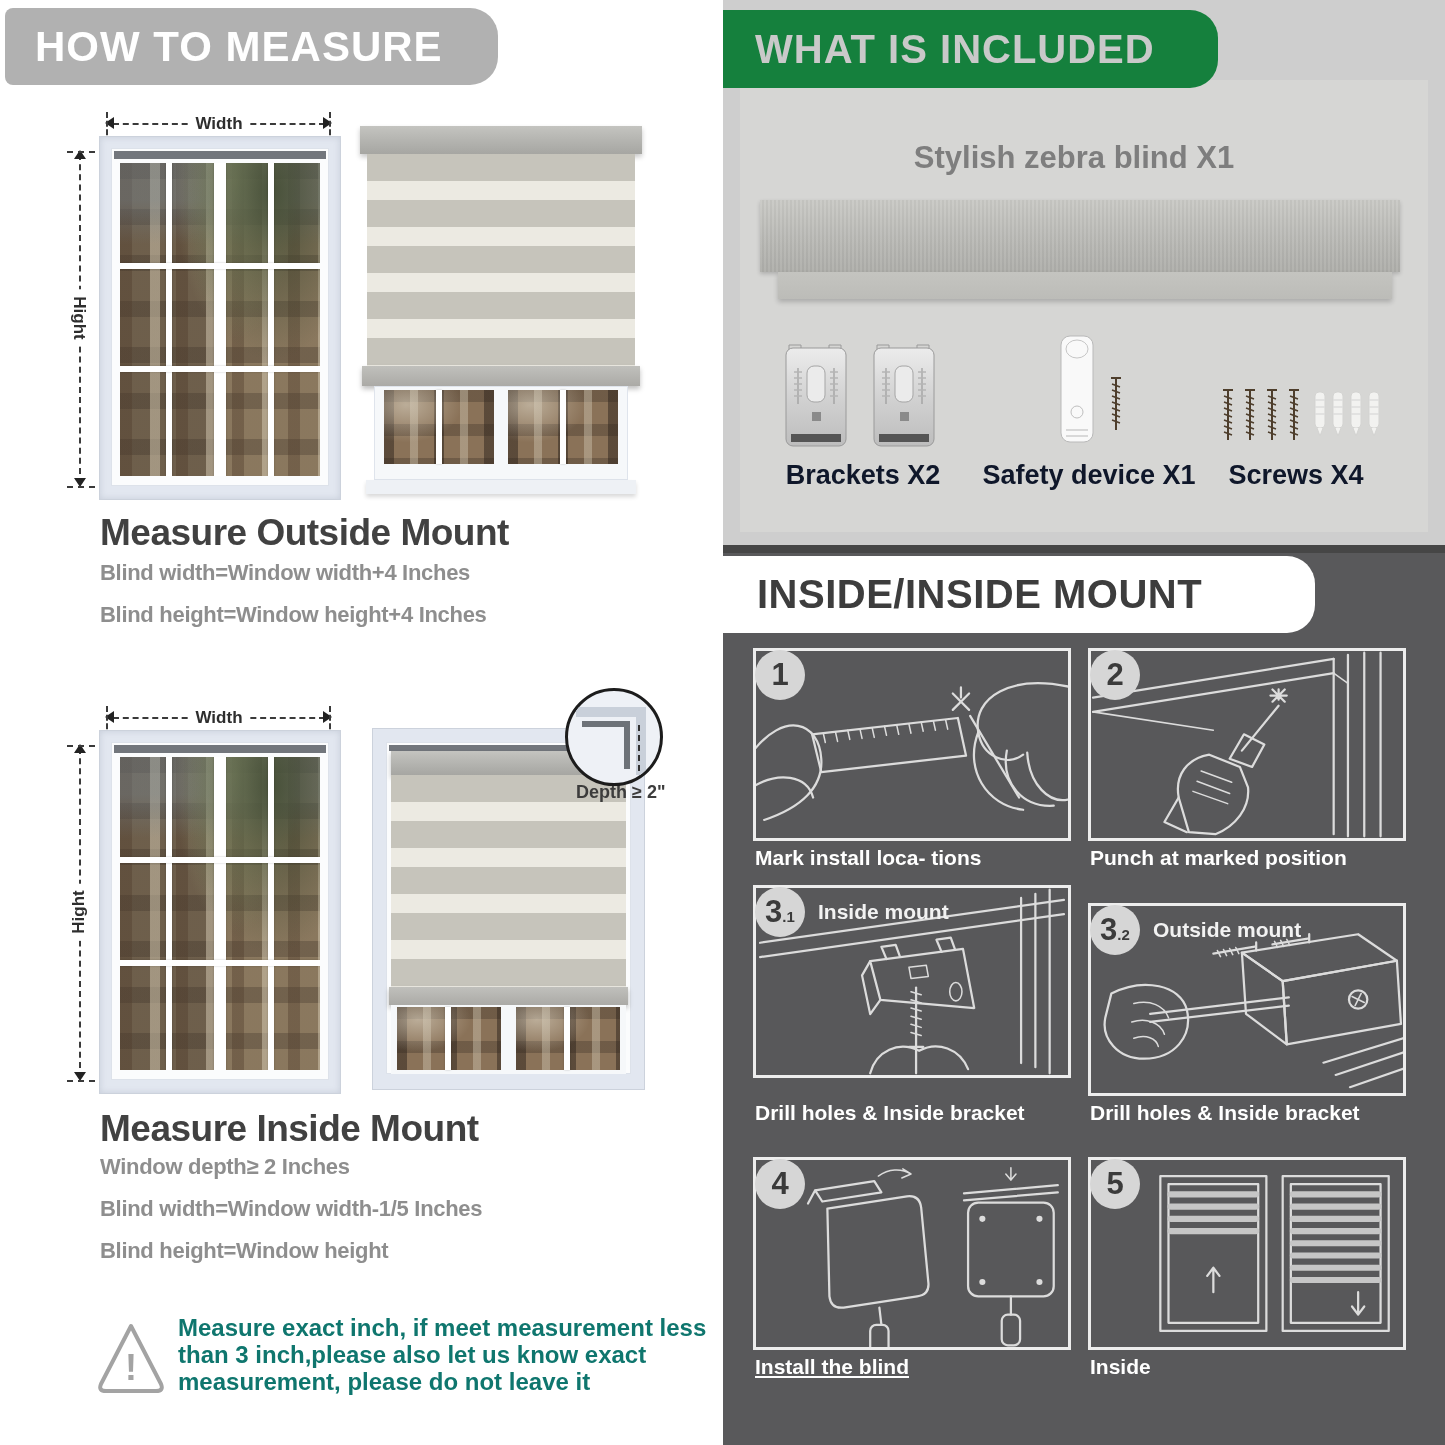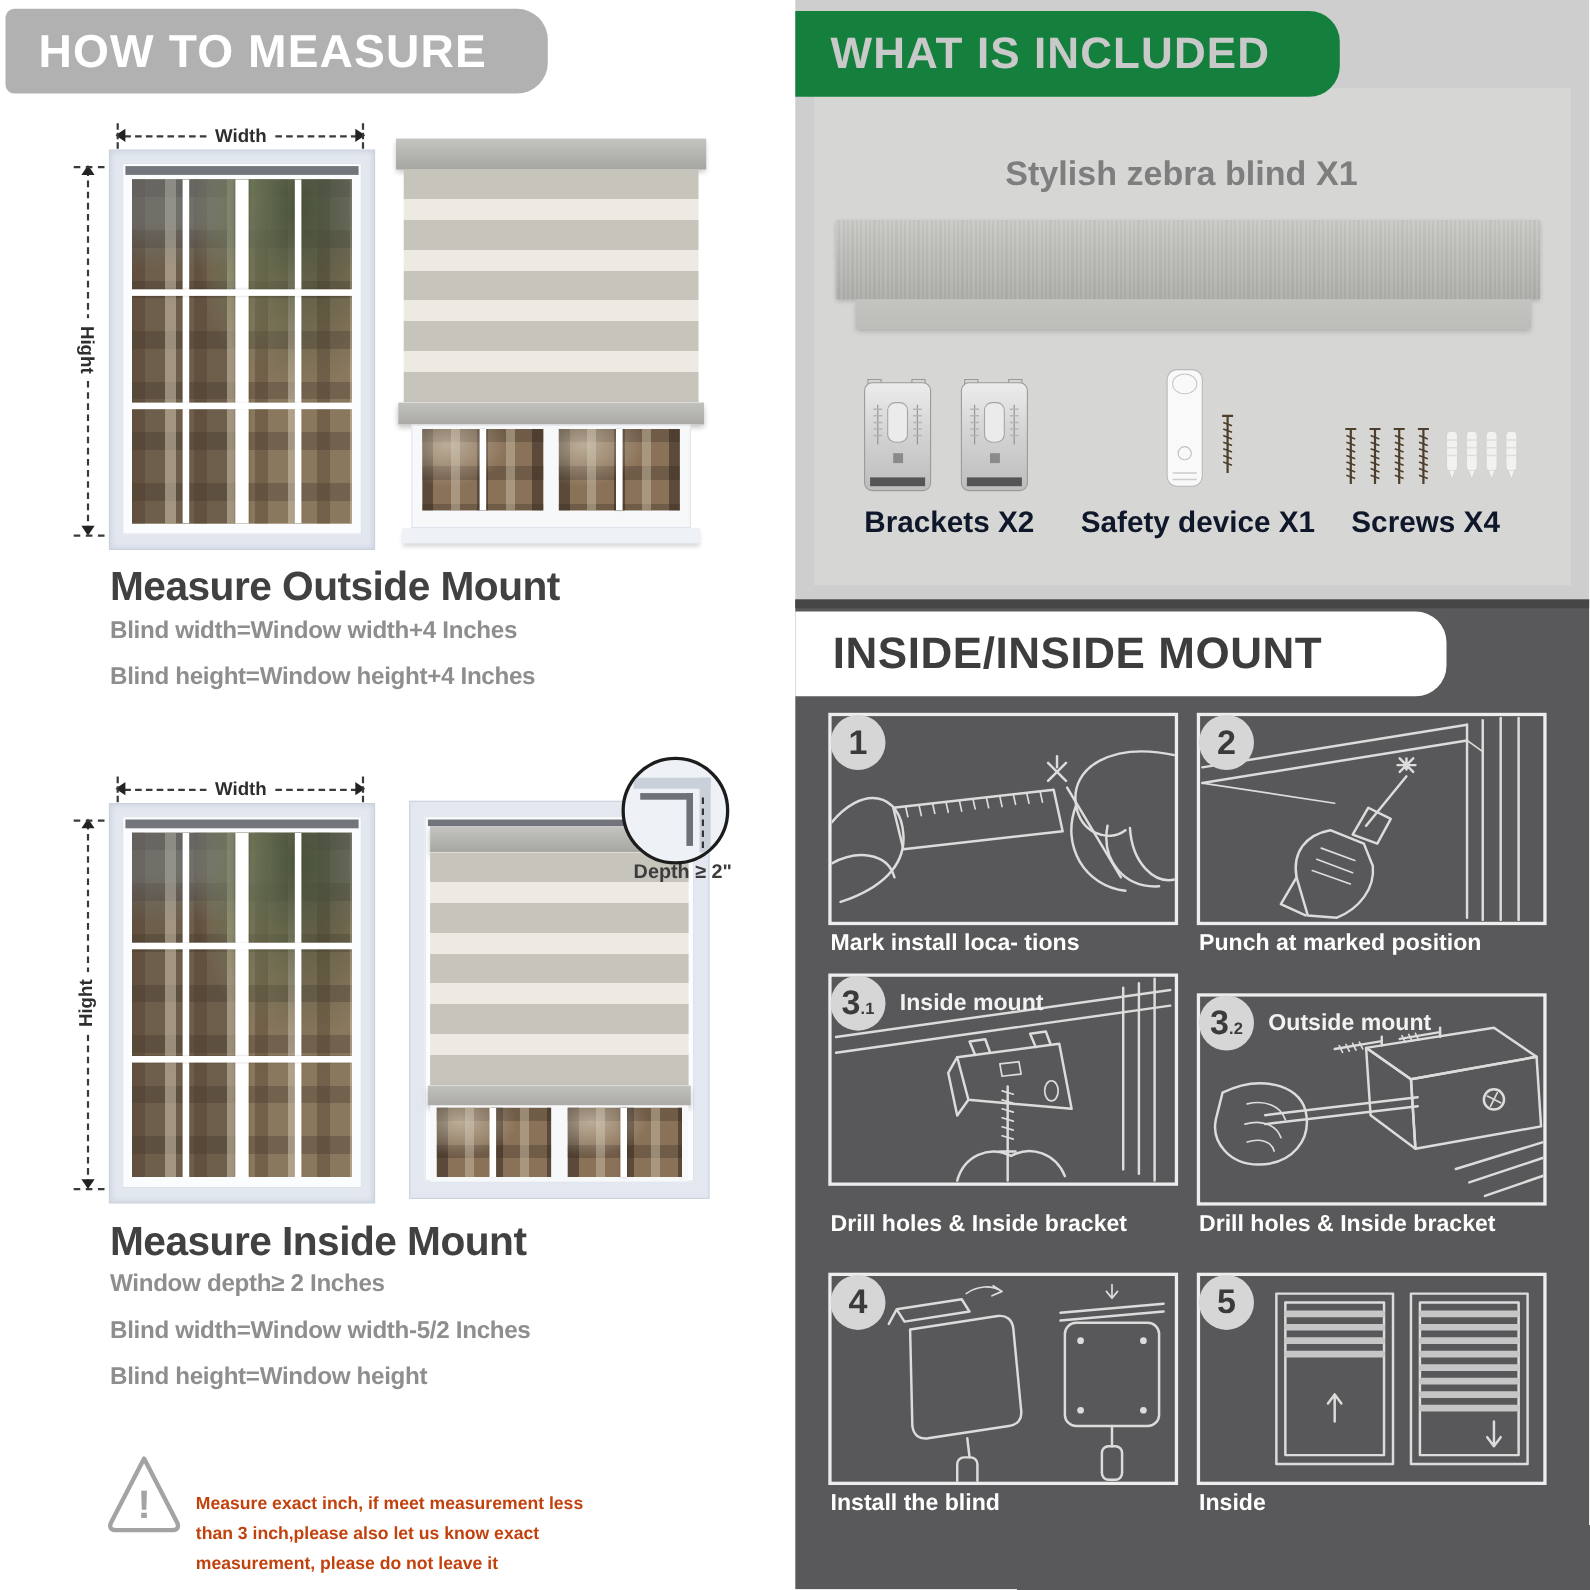--- a/index.html
+++ b/index.html
@@ -52,21 +52,21 @@
   .lowglass{background-color:#8a7258;
     background-image:
       radial-gradient(ellipse at 20% 20%, rgba(220,212,195,.6), rgba(0,0,0,0) 45%),
       repeating-linear-gradient(90deg, rgba(45,35,28,.5) 0 10px, rgba(0,0,0,0) 10px 26px,
         rgba(205,195,175,.45) 26px 34px, rgba(0,0,0,0) 34px 50px),
       repeating-linear-gradient(180deg, rgba(50,40,32,.3) 0 12px, rgba(0,0,0,0) 12px 34px);}
   .mag{left:565px;top:688px;width:92px;height:92px;border:3px solid #1c1c1c;border-radius:50%;
     background:#eef1f6;overflow:hidden;z-index:5;}
   .depthlabel{font-size:18px;font-weight:bold;color:#3c3c3c;}
 
-  .warn-text{font-size:16px;font-weight:bold;color:#c2410c;line-height:27px;margin-top:40px;}
+  .warn-text{font-size:24px;font-weight:bold;color:#0f766e;line-height:27px;}
 
   
   .included{left:723px;top:0;width:722px;height:548px;background:#cecece;}
   .inner-panel{left:17px;top:80px;width:688px;height:452px;background:#d6d6d4;}
   .included-banner{left:0;top:10px;width:495px;height:78px;background:#15803d;
     border-radius:0 28px 28px 0;color:#c9c9c9;font-size:40px;font-weight:bold;
     line-height:78px;padding-left:32px;box-sizing:border-box;letter-spacing:1px;}
   .product-title{left:40px;right:60px;top:140px;text-align:center;color:#7e7e7e;
     font-size:31px;font-weight:bold;}
   .bar1{left:37px;top:200px;width:640px;height:72px;
@@ -191,21 +191,21 @@
 
   <div class="abs mag">
     <div class="abs" style="left:8px;top:16px;right:14px;bottom:8px;border-top:10px solid #c9d0da;border-right:10px solid #c9d0da;"></div>
     <div class="abs" style="left:14px;top:30px;right:30px;bottom:14px;border-top:6px solid #6d7278;border-right:6px solid #6d7278;"></div>
     <div class="abs" style="right:20px;top:34px;height:46px;border-left:2px dashed #333;"></div>
   </div>
   <div class="abs depthlabel" style="left:576px;top:782px;">Depth ≥ 2"</div>
 
   <div class="abs h-dark" style="left:100px;top:1108px;">Measure Inside Mount</div>
   <div class="abs h-gray" style="left:100px;top:1154px;">Window depth≥ 2 Inches</div>
-  <div class="abs h-gray" style="left:100px;top:1196px;">Blind width=Window width-5/2 Inches</div>
+  <div class="abs h-gray" style="left:100px;top:1196px;">Blind width=Window width-1/5 Inches</div>
   <div class="abs h-gray" style="left:100px;top:1238px;">Blind height=Window height</div>
 
   <svg class="abs" style="left:95px;top:1318px;" width="72" height="80" viewBox="0 0 72 80">
     <path d="M36,8 L66,66 Q69,73 61,73 L11,73 Q3,73 6,66 Z" fill="none" stroke="#a3a3a3" stroke-width="4" stroke-linejoin="round"></path>
     <text x="36" y="62" text-anchor="middle" font-size="36" font-weight="bold" fill="#a3a3a3" font-family="Liberation Sans, sans-serif">!</text>
   </svg>
   <div class="abs warn-text" style="left:178px;top:1314px;">
     <div>Measure exact inch, if meet measurement less</div>
     <div>than 3 inch,please also let us know exact</div>
     <div>measurement, please do not leave it</div>
@@ -388,17 +388,17 @@
         <path class="band" d="M78,32 h84 M78,44 h84 M78,56 h84 M78,68 h84"></path>
         <path d="M120,128 v-24 M120,104 l-6,8 M120,104 l6,8"></path>
         <rect x="188" y="14" width="104" height="152"></rect>
           <rect x="196" y="22" width="88" height="136"></rect>
         <path class="band" d="M198,32 h84 M198,44 h84 M198,56 h84 M198,68 h84 M198,80 h84 M198,92 h84 M198,104 h84 M198,116 h84"></path>
         <path d="M262,128 v22 M262,150 l-6,-8 M262,150 l6,-8"></path>
       </svg>
       <span class="badge"><span>5</span><span class="sub"></span></span>
       <span class="tile-title"></span>
     </div>
-    <div class="abs caption" style="left:32px;top:810px;">Install the blind</div>
+    <div class="abs caption" style="left:32px;top:810px;text-decoration:underline;">Install the blind</div>
     <div class="abs caption" style="left:367px;top:810px;">Inside</div>
   </div>
 
 </div>
 
 </body></html>

